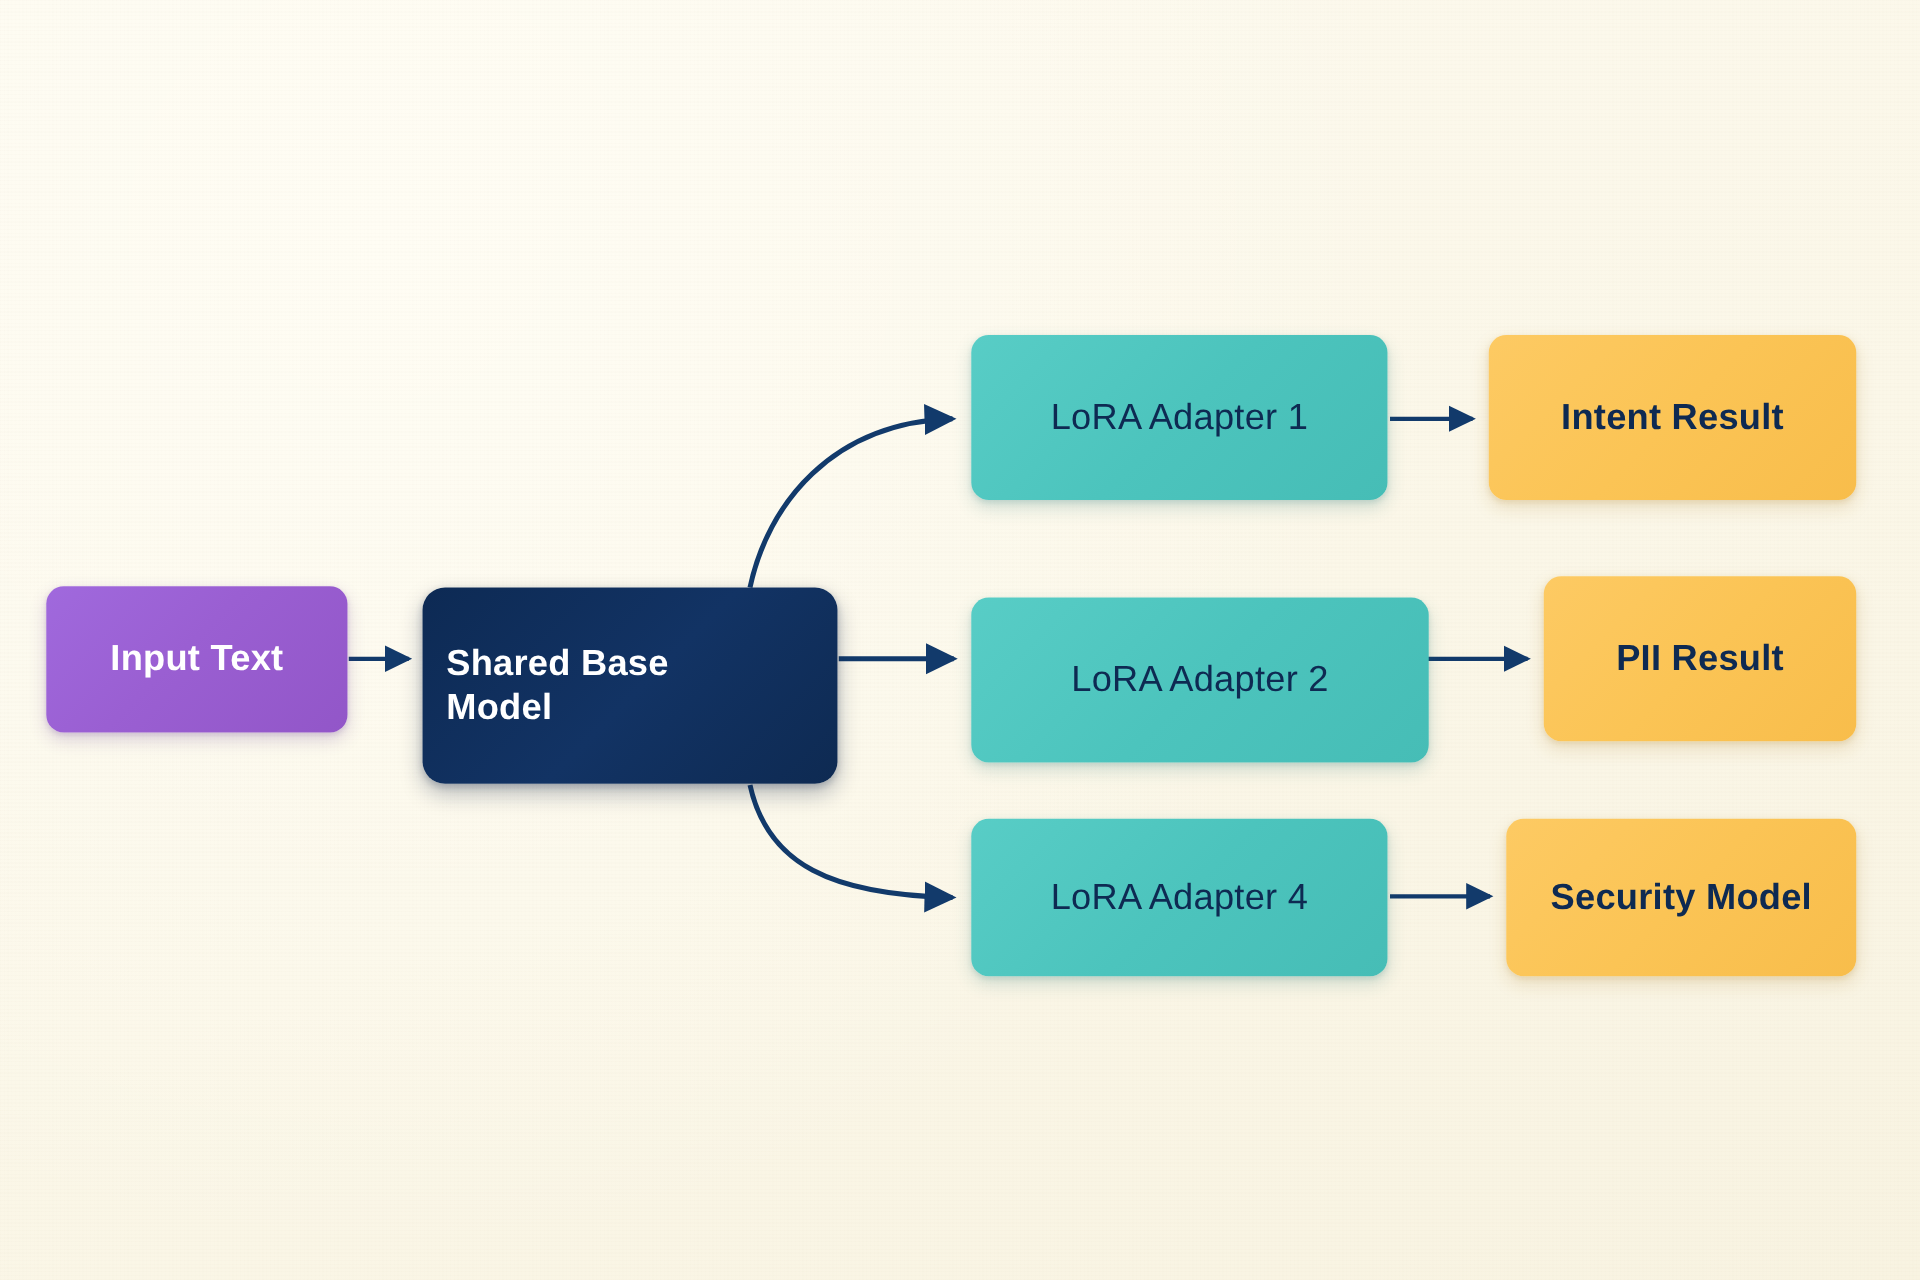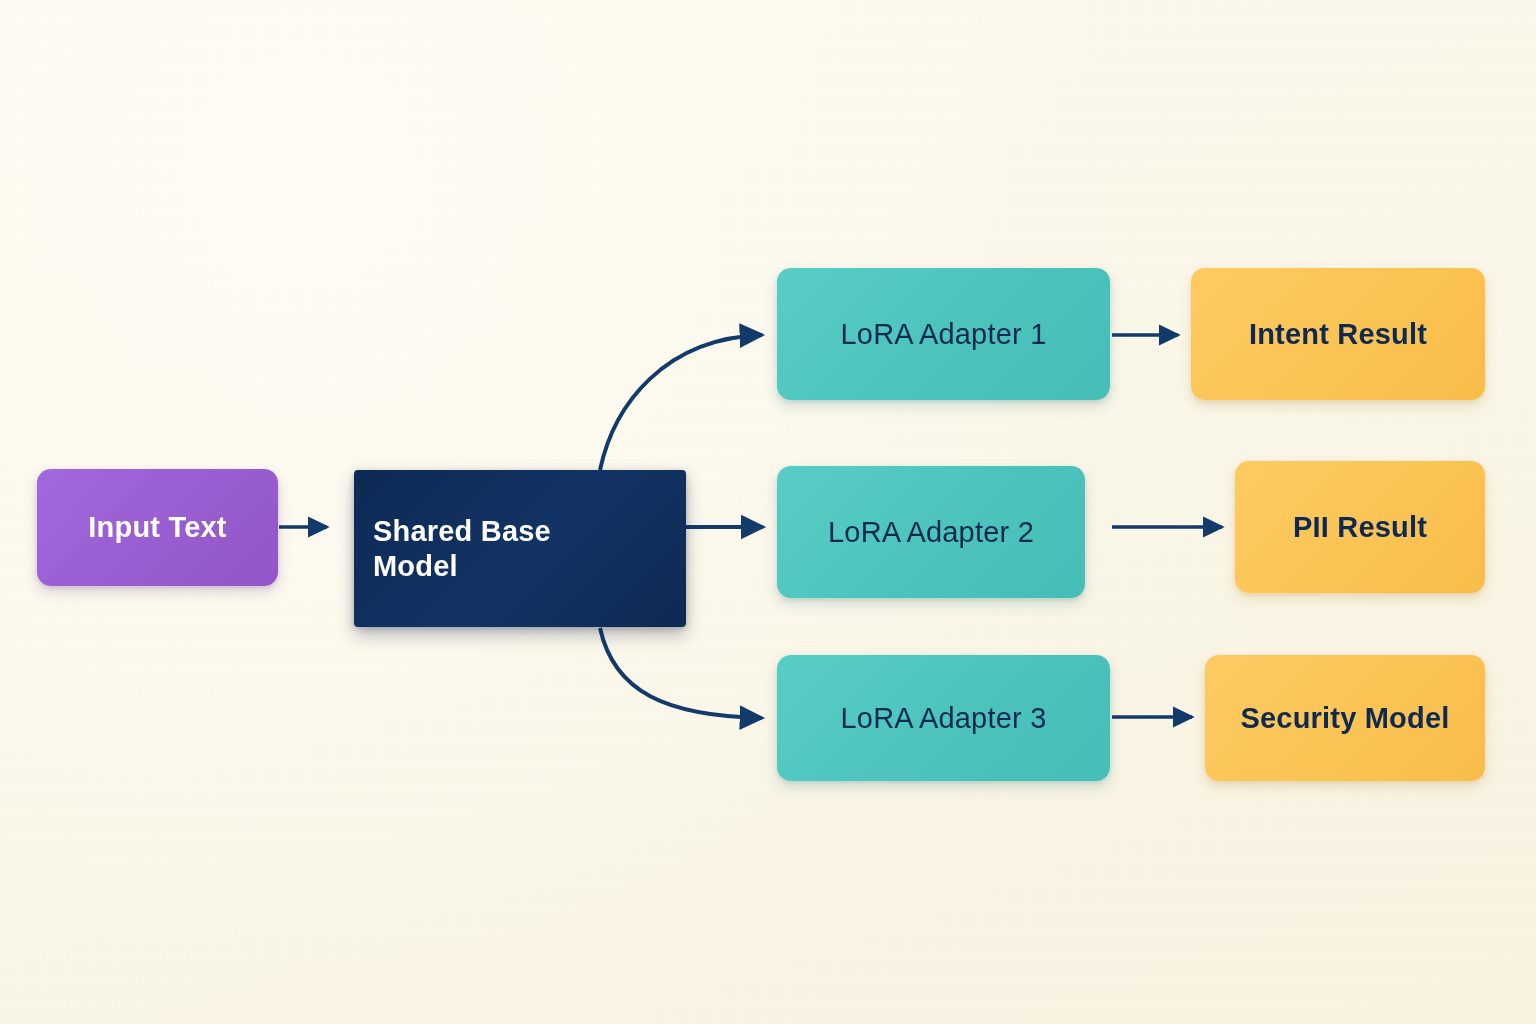--- a/index.html
+++ b/index.html
@@ -58,23 +58,22 @@
     font-size: 29px;
     font-weight: 600;
     justify-content: center;
   }
   .node.base {
     background: linear-gradient(135deg, #0d2a54 0%, #123364 52%, #0e2a52 100%);
     color: #ffffff;
     box-shadow: 0 8px 18px rgba(10,30,65,.28), 0 2px 6px rgba(10,30,65,.20);
     font-size: 29px;
     font-weight: 600;
-    border-radius: 4px;
+    border-radius: 18px;
     justify-content: flex-start;
-    margin-left: 16px;
   }
   .node.adapter {
     background: linear-gradient(135deg, #58cdc6 0%, #4cc4bd 50%, #46bdb6 100%);
     color: #0e2a52;
     box-shadow: 0 6px 14px rgba(40,120,120,.20), 0 2px 4px rgba(40,120,120,.14);
     font-size: 29px;
     font-weight: 500;
     justify-content: center;
   }
   .node.result {
@@ -121,26 +120,26 @@
 
   <div class="node base" style="left:338px; top:470px; width:332px; height:157px;">
     <span class="node-label">Shared Base
 Model</span>
   </div>
 
   <div class="node adapter" style="left:777px; top:268px; width:333px; height:132px;">
     <span class="node-label">LoRA Adapter 1</span>
   </div>
 
-  <div class="node adapter" style="left:777px; top:466px; width:308px; height:132px;">
+  <div class="node adapter" style="left:777px; top:478px; width:366px; height:132px;">
     <span class="node-label">LoRA Adapter 2</span>
   </div>
 
   <div class="node adapter" style="left:777px; top:655px; width:333px; height:126px;">
-    <span class="node-label">LoRA Adapter 3</span>
+    <span class="node-label">LoRA Adapter 4</span>
   </div>
 
   <div class="node result" style="left:1191px; top:268px; width:294px; height:132px;text-align:center;">
     <span class="node-label">Intent Result</span>
   </div>
 
   <div class="node result" style="left:1235px; top:461px; width:250px; height:132px;">
     <span class="node-label">PII Result</span>
   </div>
 

